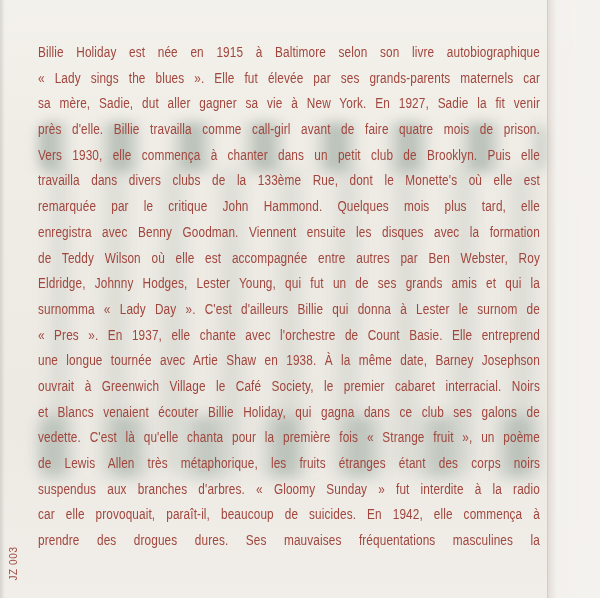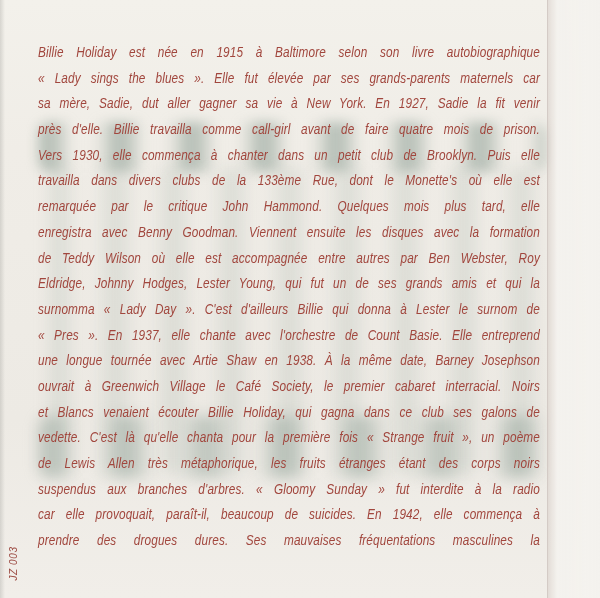--- a/index.html
+++ b/index.html
@@ -6,21 +6,20 @@
   body {
     width: 600px; height: 598px;
     font-family: "Liberation Sans", sans-serif;
     overflow: hidden;
   }
   .page {
     position: relative;
     width: 600px; height: 598px;
     background: linear-gradient(180deg, #f3f1eb 0%, #f0ede7 25%, #edeae4 70%, #f1eee9 100%);
     overflow: hidden;
-    font-style: italic;
   }
   
   .wm { position: absolute; pointer-events: none; }
   .wm-top {
     left: 38px; top: 122px; width: 508px; height: 50px;
     background: repeating-linear-gradient(90deg,
       rgba(143,160,150,0.55) 0px, rgba(143,160,150,0.55) 16px,
       rgba(240,240,235,0) 34px, rgba(240,240,235,0) 56px,
       rgba(160,175,165,0.40) 72px);
     filter: blur(6px);

